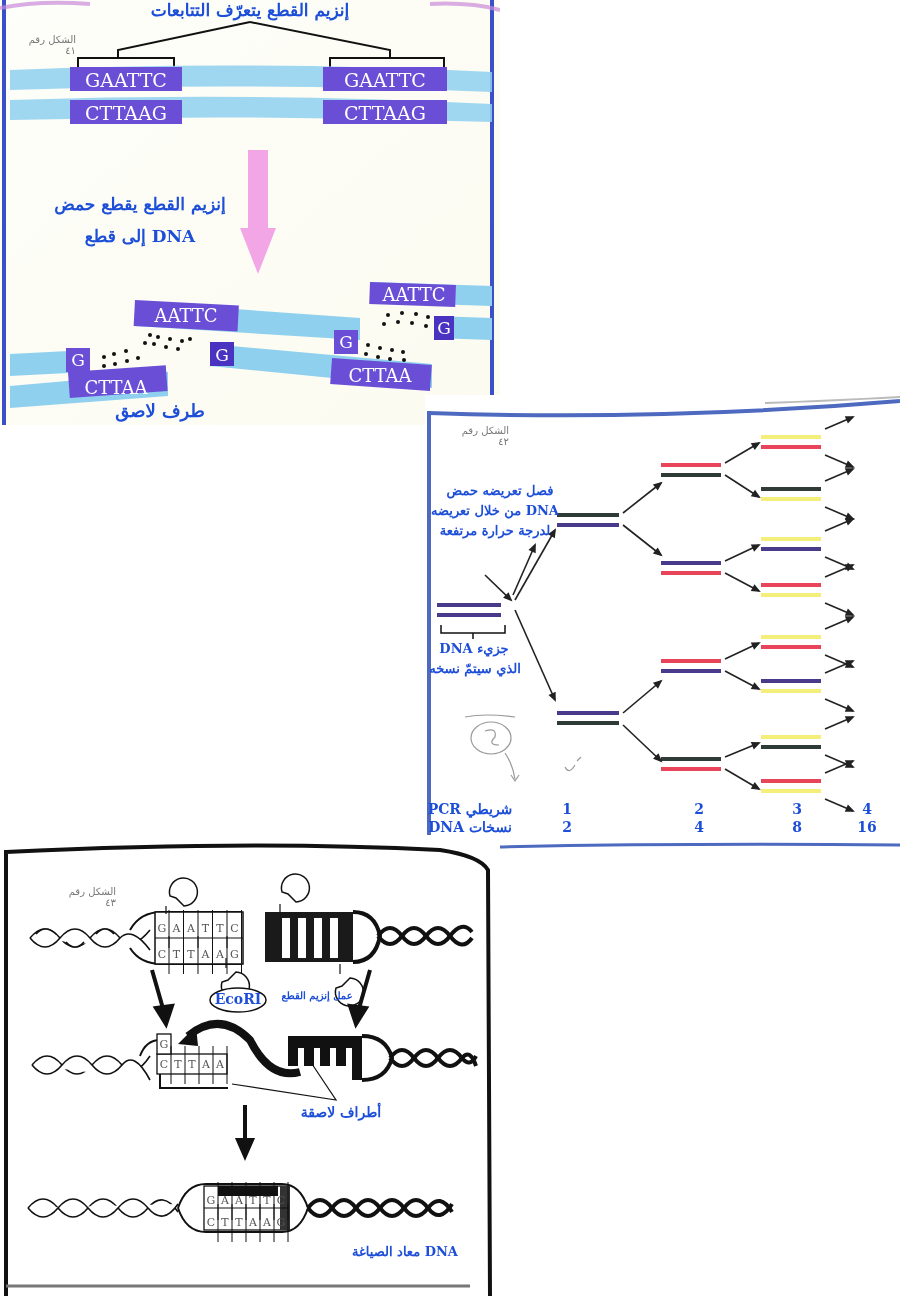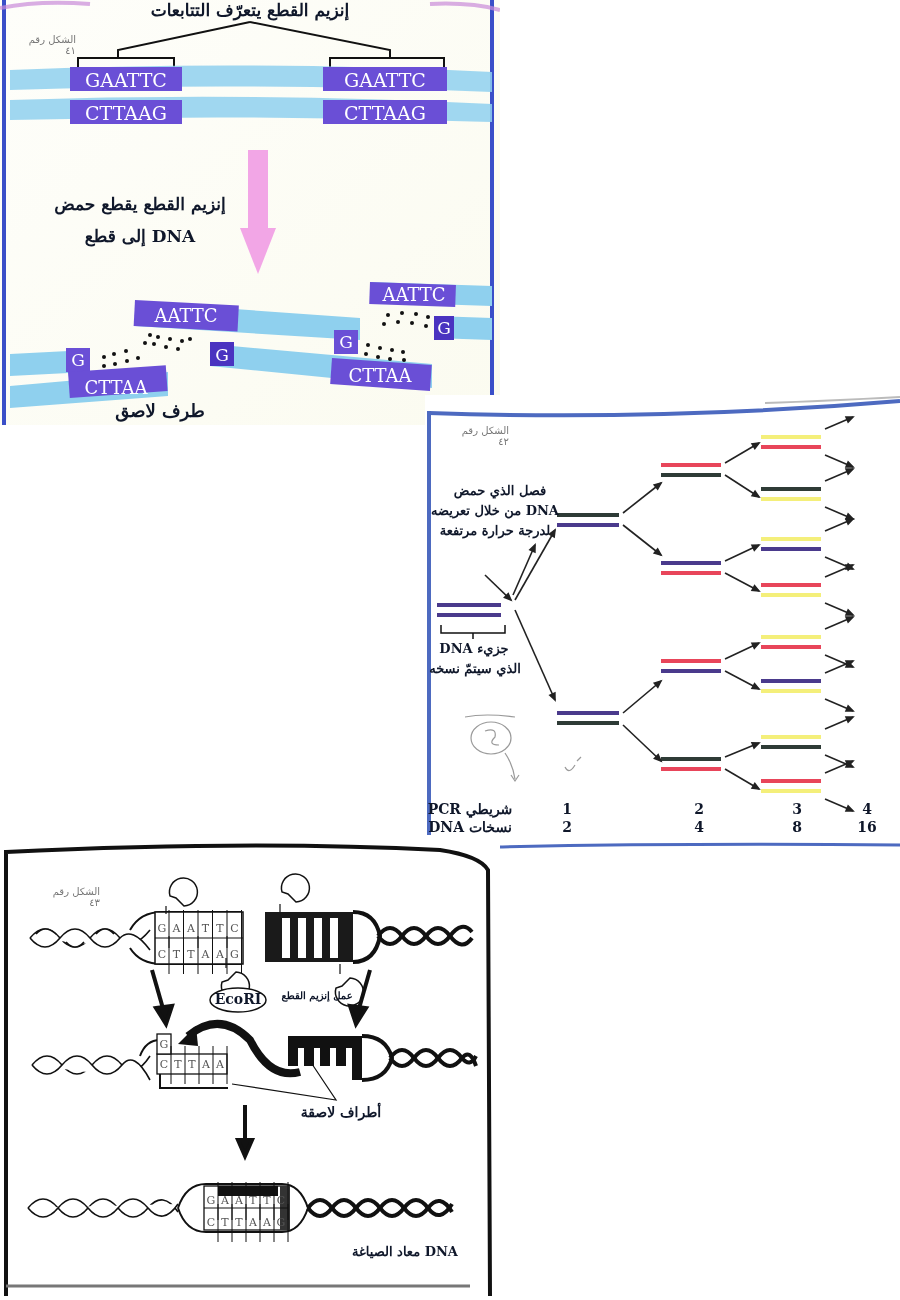--- a/index.html
+++ b/index.html
@@ -3,21 +3,21 @@
   <meta charset="utf-8">
   <style>
     html, body { margin: 0; padding: 0; }
     body {
       width: 900px; height: 1300px; position: relative; overflow: hidden;
       background: #ffffff;
       font-family: "DejaVu Serif", serif;
     }
     .panel { position: absolute; }
     svg text { font-family: "DejaVu Serif", serif; }
-    .lbl { position: absolute; color: #0f172a; font-weight: bold; text-align: center; direction: rtl; }
+    .lbl { position: absolute; color: #1d4ed8; font-weight: bold; text-align: center; direction: rtl; }
     .figno { position: absolute; color: #777; font-size: 10px; font-family: "DejaVu Sans", sans-serif; direction: rtl; }
   </style>
 </head>
 <body>
 
 <div class="panel" style="left:0;top:0;width:500px;height:425px;">
   <svg width="500" height="425" style="position:absolute;left:0;top:0;">
     <defs>
       <linearGradient id="bg41" x1="0" y1="0" x2="1" y2="1">
         <stop offset="0" stop-color="#fefefa"></stop>
@@ -235,21 +235,21 @@
 
     <g stroke="#9a9a9a" fill="none" stroke-width="1.2">
       <ellipse cx="66" cy="343" rx="20" ry="16"></ellipse>
       <path d="M60,336 Q72,332 70,342 Q62,350 74,350"></path>
       <path d="M80,358 Q88,370 90,384 M86,380 L90,386 L94,380"></path>
       <path d="M40,322 Q60,318 90,322"></path>
       <path d="M140,372 Q144,380 150,370 M152,366 L156,362"></path>
     </g>
   </svg>
   <div class="figno" style="left:24px;top:30px;width:60px;">الشكل رقم ٤٢</div>
-  <div class="lbl" style="left:10px;top:88px;width:130px;font-size:13px;">فصل الذي حمض</div>
+  <div class="lbl" style="left:10px;top:88px;width:130px;font-size:13px;">فصل تعريضه حمض</div>
   <div class="lbl" style="left:0px;top:108px;width:140px;font-size:13px;">DNA من خلال تعريضه</div>
   <div class="lbl" style="left:0px;top:128px;width:140px;font-size:13px;">لدرجة حرارة مرتفعة</div>
   <div class="lbl" style="left:4px;top:246px;width:90px;font-size:13px;">جزيء DNA</div>
   <div class="lbl" style="left:0px;top:266px;width:100px;font-size:13px;">الذي سيتمّ نسخه</div>
   <div class="lbl" style="left:0px;top:406px;width:90px;font-size:14px;">شريطي PCR</div>
   <div class="lbl" style="left:0px;top:424px;width:90px;font-size:14px;">نسخات DNA</div>
   <div id="cycle-cols">
       <div class="lbl" style="left: 130px; top: 406px; width: 24px; font-size: 14px; direction: ltr;">1</div>
       <div class="lbl" style="left: 262px; top: 406px; width: 24px; font-size: 14px; direction: ltr;">2</div>
       <div class="lbl" style="left: 360px; top: 406px; width: 24px; font-size: 14px; direction: ltr;">3</div>
@@ -414,18 +414,18 @@
         <text x="267" y="386" font-size="11" fill="#555" text-anchor="middle">A</text>
         <line x1="274" x2="274" y1="364" y2="402" stroke="#111" stroke-width="1"></line>
         <text x="281" y="386" font-size="11" fill="#555" text-anchor="middle">G</text>
         <line x1="288" x2="288" y1="364" y2="402" stroke="#111" stroke-width="1"></line>
       </g>
     <g stroke="#111" stroke-width="4" fill="none">
       <path d="M308,368 Q320,352 332,368 Q344,384 356,368 Q368,352 380,368 Q392,384 404,368 Q416,352 428,368 Q440,384 452,364"></path>
       <path d="M308,368 Q320,384 332,368 Q344,352 356,368 Q368,384 380,368 Q392,352 404,368 Q416,384 428,368 Q440,352 452,372"></path>
     </g>
   </svg>
-  <div class="figno" style="left:40px;top:46px;width:60px;">الشكل رقم ٤٣</div>
+  <div class="figno" style="left:56px;top:46px;width:60px;">الشكل رقم ٤٣</div>
   <div class="lbl" style="left:212px;top:151px;width:52px;font-size:14px;direction:ltr;">EcoRI</div>
   <div class="lbl" style="left:262px;top:150px;width:110px;font-size:10px;">عمل إنزيم القطع</div>
   <div class="lbl" style="left:296px;top:264px;width:90px;font-size:14px;">أطراف لاصقة</div>
   <div class="lbl" style="left:350px;top:404px;width:110px;font-size:13px;">DNA معاد الصياغة</div>
 </div>
 
 </body></html>

